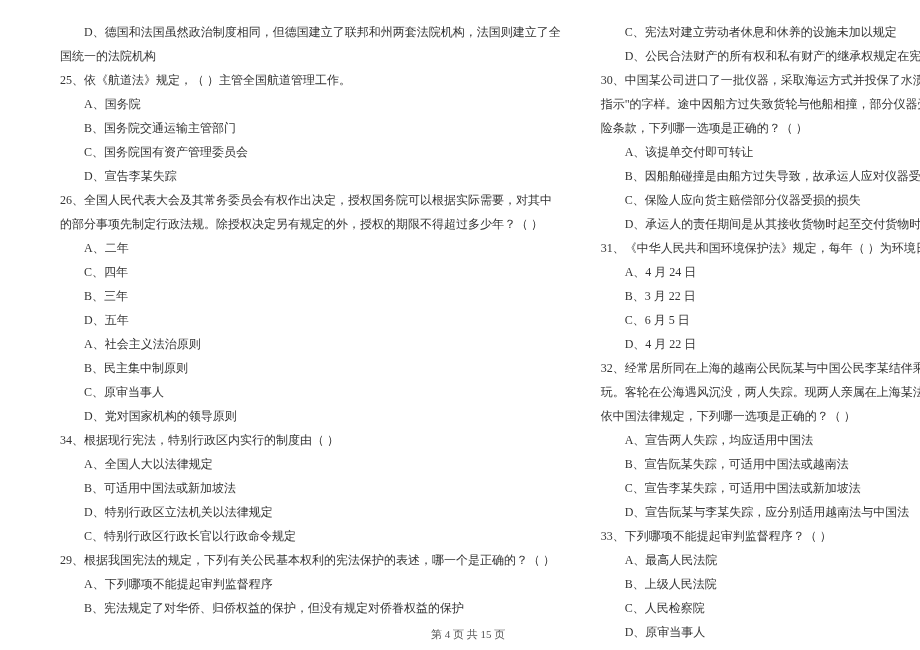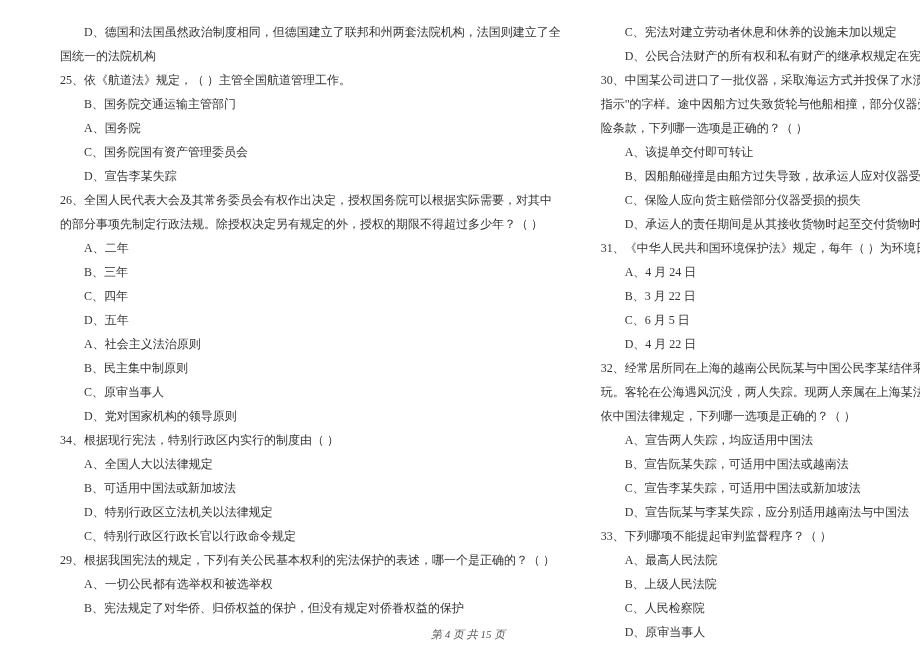--- a/index.html
+++ b/index.html
@@ -36,52 +36,51 @@
     padding-left: 2em;
   }
   .footer {
     position: absolute;
     bottom: 8px;
     left: 16px;
     right: 0;
     text-align: center;
     font-size: 11px;
     color: #555;
-    font-style: italic;
   }
 </style>
 </head>
 <body>
 
 <div class="page">
   <div class="column">
     <div class="line option">D、德国和法国虽然政治制度相同，但德国建立了联邦和州两套法院机构，法国则建立了全</div>
     <div class="line">国统一的法院机构</div>
     <div class="line">25、依《航道法》规定，（    ）主管全国航道管理工作。</div>
+    <div class="line option">A、国务院</div>
     <div class="line option">B、国务院交通运输主管部门</div>
-    <div class="line option">A、国务院</div>
     <div class="line option">C、国务院国有资产管理委员会</div>
     <div class="line option">D、宣告李某失踪</div>
     <div class="line">26、全国人民代表大会及其常务委员会有权作出决定，授权国务院可以根据实际需要，对其中</div>
     <div class="line">的部分事项先制定行政法规。除授权决定另有规定的外，授权的期限不得超过多少年？（    ）</div>
     <div class="line option">A、二年</div>
+    <div class="line option">C、四年</div>
     <div class="line option">B、三年</div>
-    <div class="line option">C、四年</div>
     <div class="line option">D、五年</div>
     <div class="line option">A、社会主义法治原则</div>
     <div class="line option">B、民主集中制原则</div>
     <div class="line option">C、原审当事人</div>
     <div class="line option">D、党对国家机构的领导原则</div>
     <div class="line">34、根据现行宪法，特别行政区内实行的制度由（    ）</div>
     <div class="line option">A、全国人大以法律规定</div>
     <div class="line option">B、可适用中国法或新加坡法</div>
     <div class="line option">D、特别行政区立法机关以法律规定</div>
     <div class="line option">C、特别行政区行政长官以行政命令规定</div>
     <div class="line">29、根据我国宪法的规定，下列有关公民基本权利的宪法保护的表述，哪一个是正确的？（    ）</div>
-    <div class="line option">A、一切公民都有选举权和被选举权</div>
+    <div class="line option">A、下列哪项不能提起审判监督程序</div>
     <div class="line option">B、宪法规定了对华侨、归侨权益的保护，但没有规定对侨眷权益的保护</div>
   </div>
 
   <div class="column right">
     <div class="line option">C、宪法对建立劳动者休息和休养的设施未加以规定</div>
     <div class="line option">D、公民合法财产的所有权和私有财产的继承权规定在宪法"总纲"部分</div>
     <div class="line">30、中国某公司进口了一批仪器，采取海运方式并投保了水渍险，提单上的收货人一栏写明"凭</div>
     <div class="line">指示"的字样。途中因船方过失致货轮与他船相撞，部分仪器受损。依《海牙规则》及相关保</div>
     <div class="line">险条款，下列哪一选项是正确的？（    ）</div>
     <div class="line option">A、该提单交付即可转让</div>

